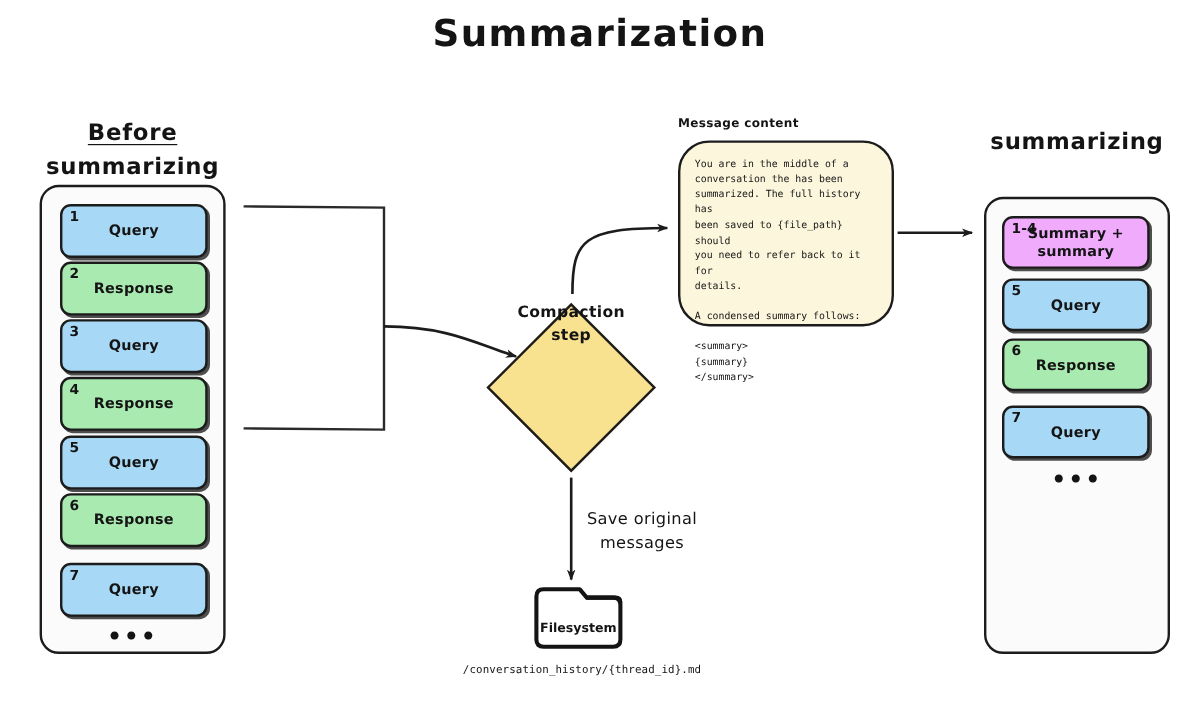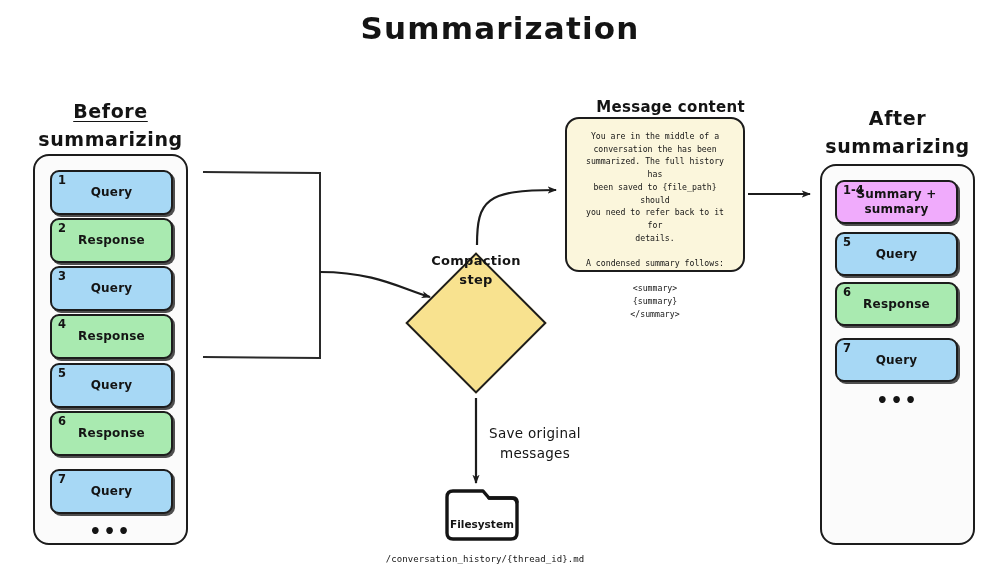--- a/index.html
+++ b/index.html
@@ -41,24 +41,24 @@
     font-size: 19px;
     font-weight: 700;
     line-height: 1.45;
     color: #141414;
     letter-spacing: 0.6px;
   }
   #before-heading { left: 18px; top: 70px; width: 185px; }
   #after-heading  { left: 805px; top: 105px; width: 185px; }
 
   .small-label {
-    font-size: 15px;
+    font-size: 10px;
     font-weight: 600;
     color: #141414;
-    text-align: right;
+    text-align: left;
     letter-spacing: 0.3px;
   }
 
   
   .thread-container {
     border: 2px solid #1c1c1c;
     border-radius: 16px;
     background: #fbfbfb;
     box-sizing: border-box;
   }
@@ -108,23 +108,22 @@
   }
 
   
   #msg-content-label { left: 565px; top: 98px; width: 180px; }
   #msg-content-card {
     left: 565px; top: 117px;
     width: 180px; height: 155px;
     box-sizing: border-box;
     background: #fbf6dc;
     border: 2px solid #1c1c1c;
-    border-radius: 14px;
+    border-radius: 26px;
     padding: 11px 12px;
-    text-align: center;
   }
   #msg-content-card pre {
     margin: 0;
     font-family: "DejaVu Sans Mono", monospace;
     font-size: 8.2px;
     line-height: 1.55;
     color: #151515;
     white-space: pre-wrap;
     word-break: break-word;
   }
@@ -285,21 +284,20 @@
     <svg width="78" height="56" viewBox="0 0 78 56">
       <path d="M4 10 Q4 4 10 4 L40 4 L46 11 L68 11 Q74 11 74 17 L74 46 Q74 52 68 52 L10 52 Q4 52 4 46 Z" fill="#ffffff" stroke="#141414" stroke-width="3.4" stroke-linejoin="round"></path>
       <path d="M46 11 L70 11 Q74 11 74 15" fill="none" stroke="#141414" stroke-width="3.4" stroke-linecap="round"></path>
     </svg>
     <div id="folder-label">Filesystem</div>
   </div>
 
   <div class="abs" id="fs-path">/conversation_history/{thread_id}.md</div>
 
   <div class="abs col-heading" id="after-heading">
-    <div>After</div>
     <div>summarizing</div>
   </div>
 
   <div class="abs thread-container" id="after-container">
 
     <div class="msg summary" style="left:13px; top:14px;  width:123px; height:44px;">
       <span class="num">1-4</span>
       <span class="txt" style="white-space:pre-line;">Summary +
 summary</span>
     </div>

